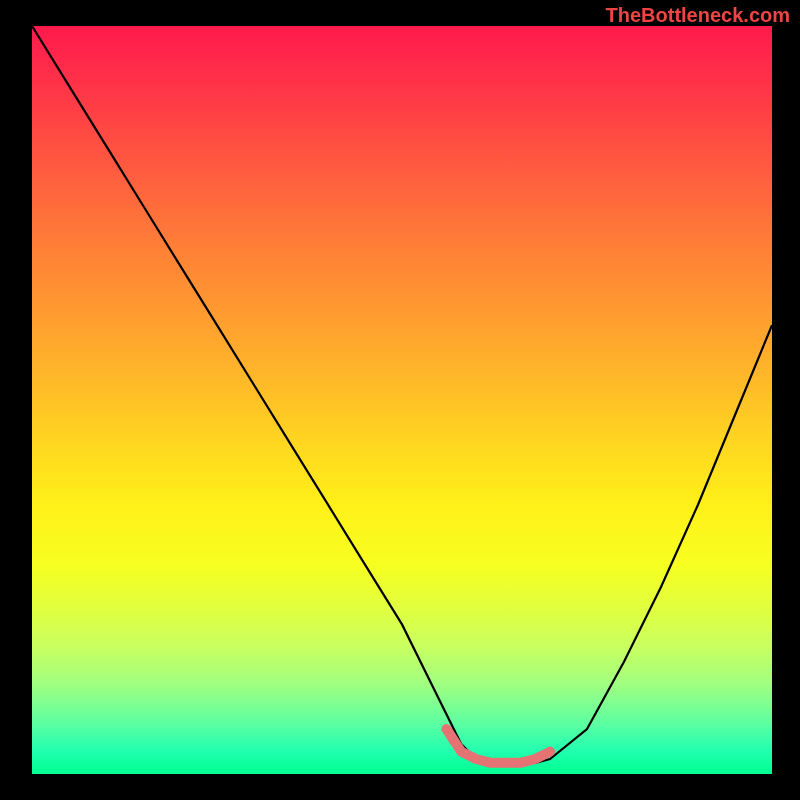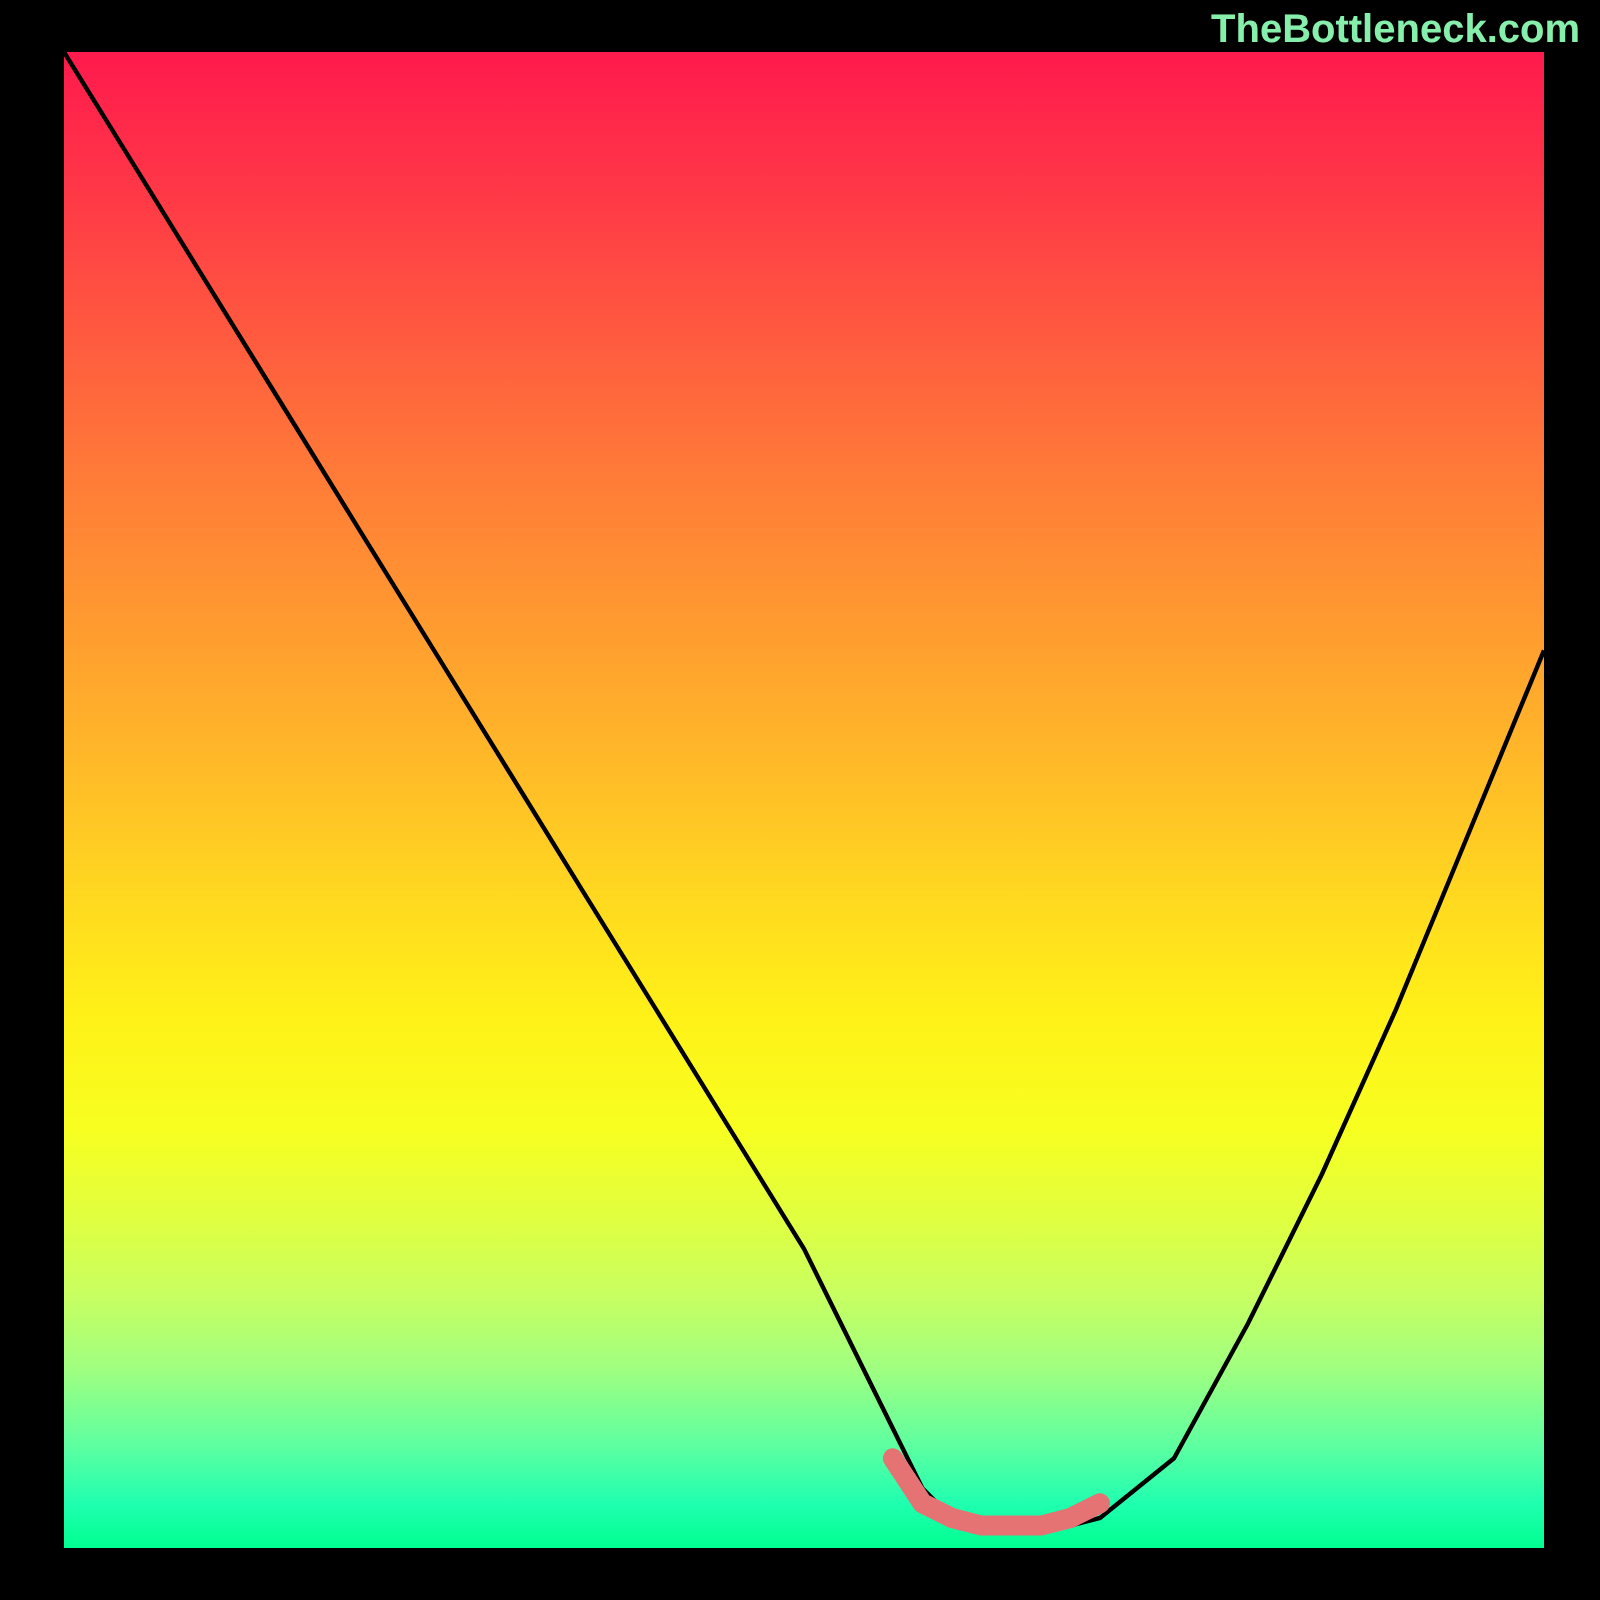--- a/index.html
+++ b/index.html
@@ -8,21 +8,21 @@
     height: 800px;
     background: #000;
     position: relative;
     font-family: Arial, sans-serif;
     overflow: hidden;
   }
   .watermark {
     position: absolute;
     top: 4px;
     right: 10px;
-    color: #86efac;
+    color: #ef4444;
     font-size: 20px;
     font-weight: bold;
     z-index: 10;
   }
   .plot {
     position: absolute;
     left: 32px;
     top: 26px;
     width: 740px;
     height: 748px;

